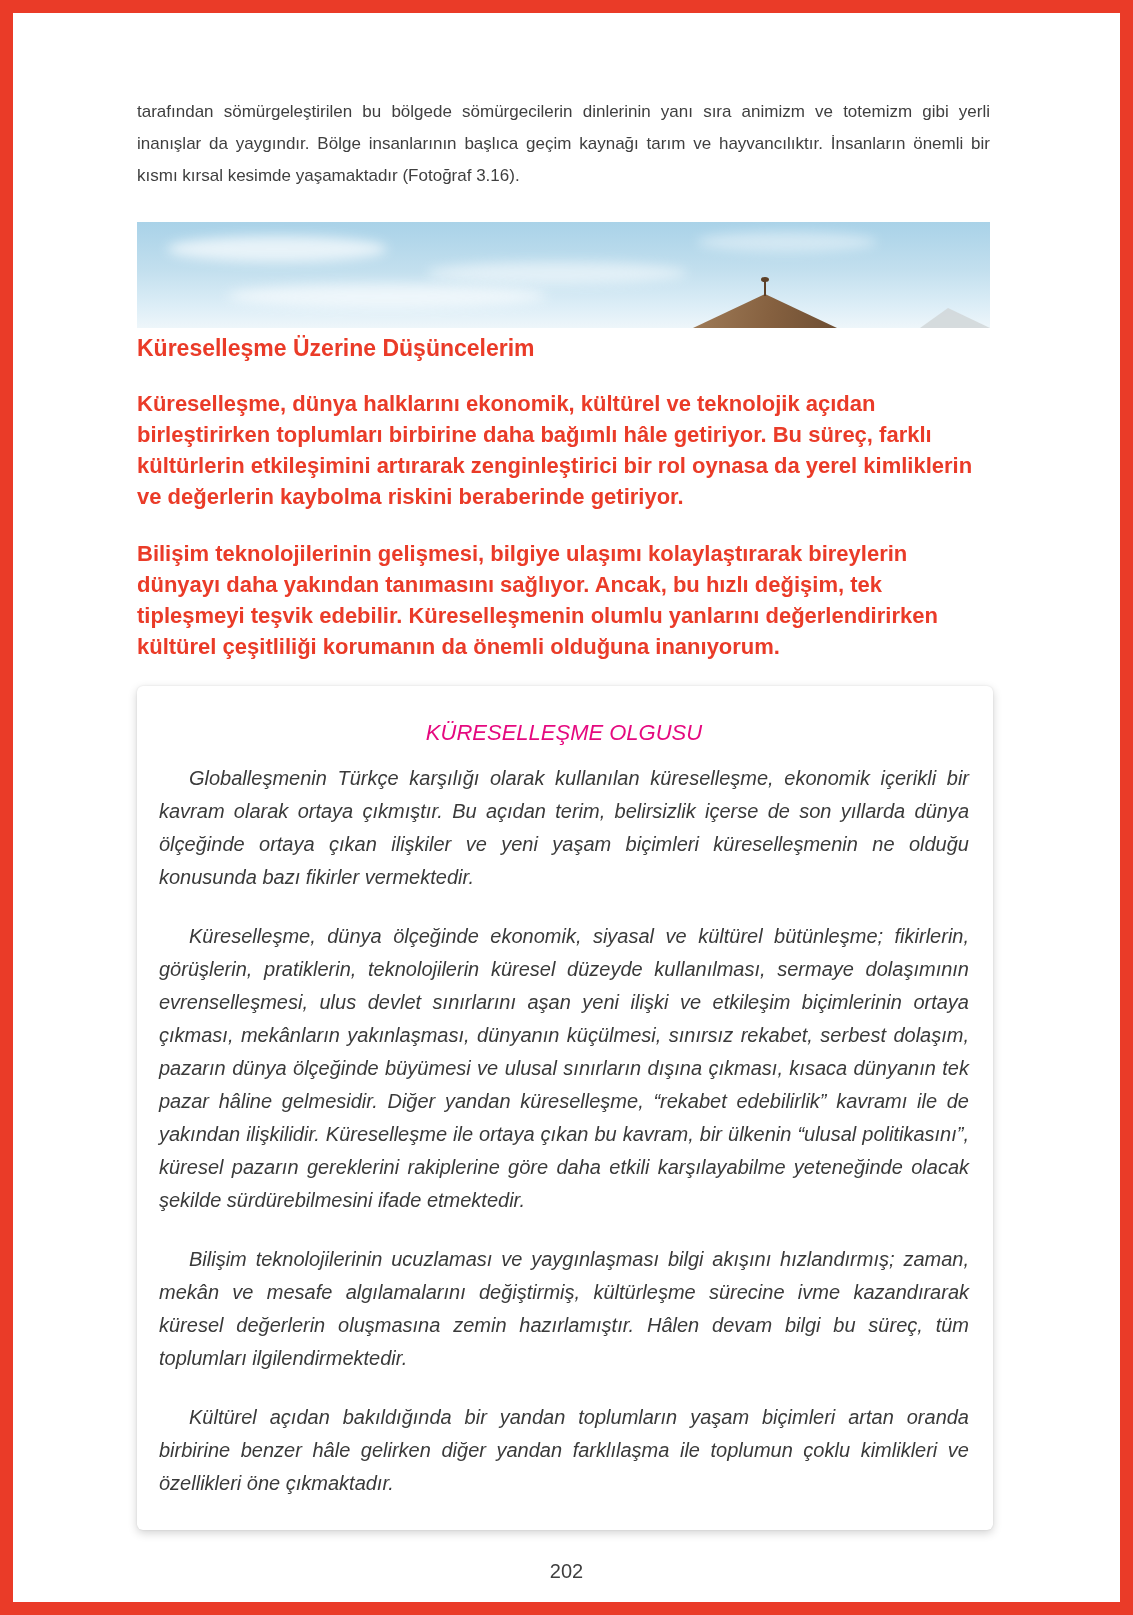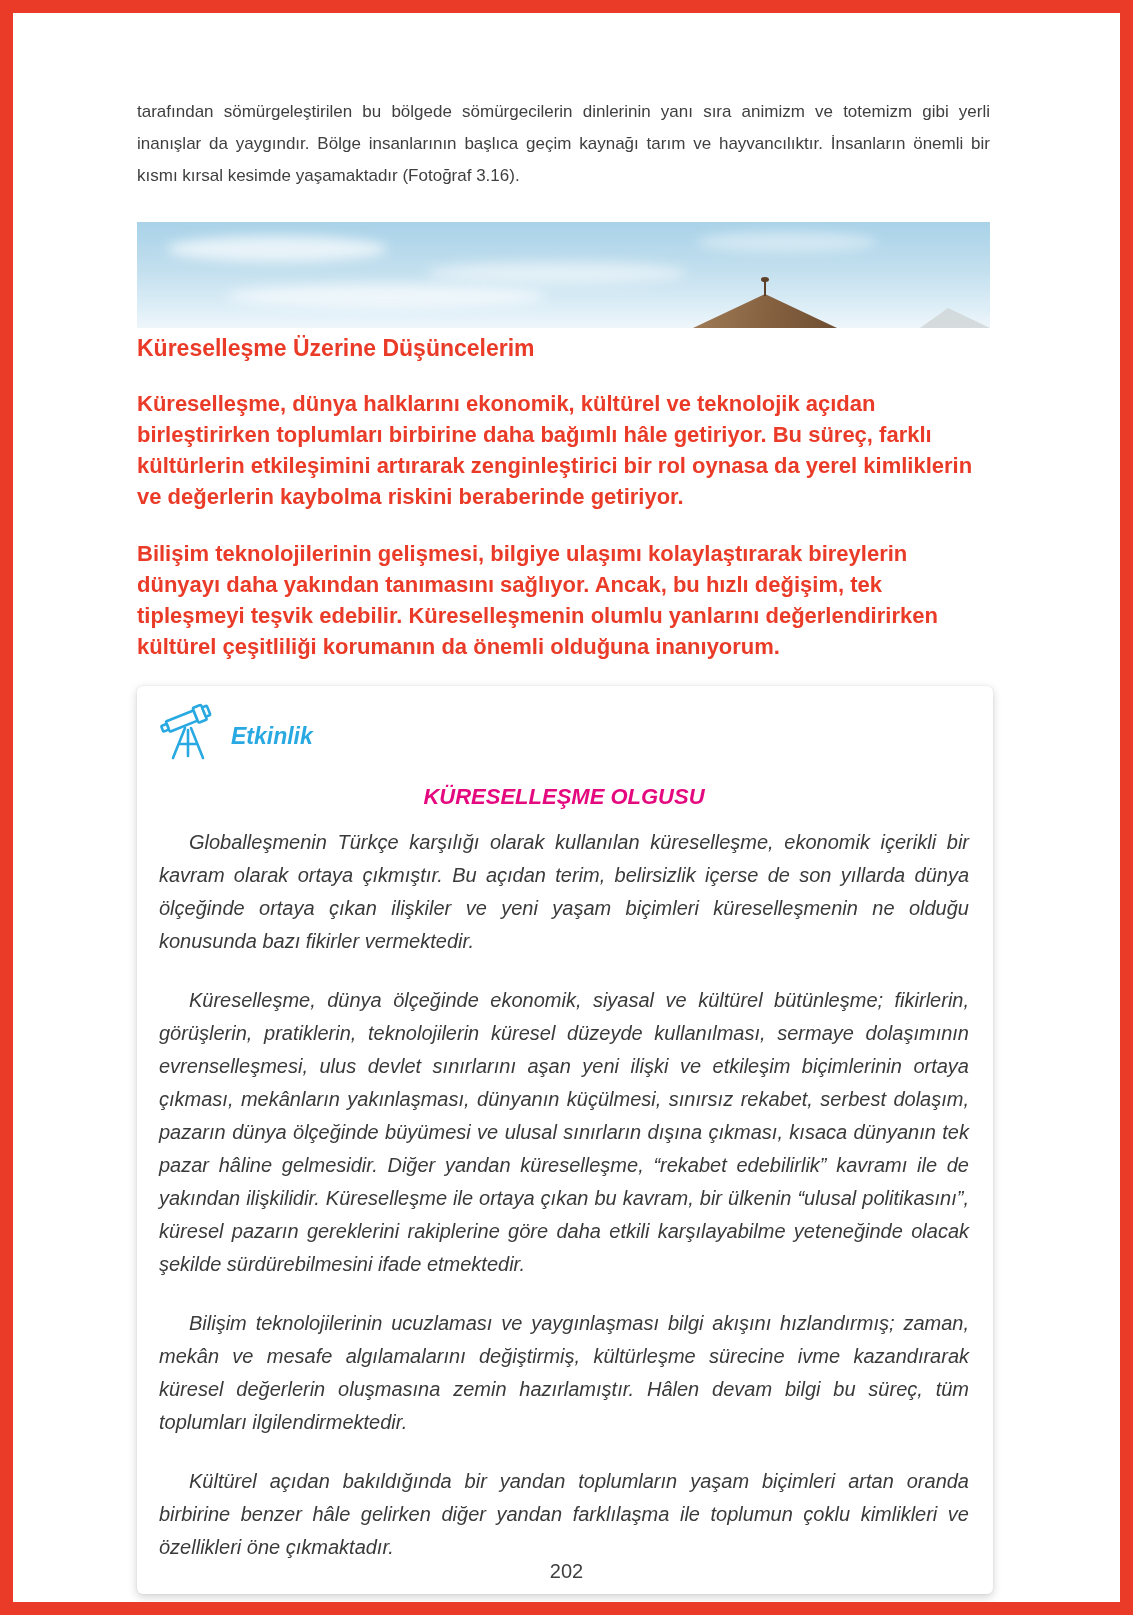--- a/index.html
+++ b/index.html
@@ -141,21 +141,21 @@
   }
   .card-text.first { margin-top: 6px; }
   .card-text + .card-text { margin-top: 26px; }
 
   .article-title {
     margin-top: 22px;
     margin-bottom: 16px;
     text-align: center;
     color: #e5097f;
     font-size: 22px;
-    font-weight: 700;
+    font-weight: 400;
     font-style: italic;
   }
 
   .page-number {
     position: absolute;
     bottom: 32px;
     left: 0; right: 0;
     text-align: center;
     color: #3f3f3f;
     font-size: 20px;
@@ -184,39 +184,20 @@
       <div class="hut-stick"></div>
       <div class="hut-knob"></div>
     </div>
 
     <h2 class="red-title">Küreselleşme Üzerine Düşüncelerim</h2>
 
     <p class="red-para">Küreselleşme, dünya halklarını ekonomik, kültürel ve teknolojik açıdan birleştirirken toplumları birbirine daha bağımlı hâle getiriyor. Bu süreç, farklı kültürlerin etkileşimini artırarak zenginleştirici bir rol oynasa da yerel kimliklerin ve değerlerin kaybolma riskini beraberinde getiriyor.</p>
     <p class="red-para">Bilişim teknolojilerinin gelişmesi, bilgiye ulaşımı kolaylaştırarak bireylerin dünyayı daha yakından tanımasını sağlıyor. Ancak, bu hızlı değişim, tek tipleşmeyi teşvik edebilir. Küreselleşmenin olumlu yanlarını değerlendirirken kültürel çeşitliliği korumanın da önemli olduğuna inanıyorum.</p>
 
     <div class="card">
-      <div class="card-header">
-        <span class="telescope">
-          <svg width="58" height="64" viewBox="0 0 56 64" fill="none" xmlns="http://www.w3.org/2000/svg">
-            <g stroke="#29a9e1" stroke-width="2.6" stroke-linejoin="round" stroke-linecap="round" fill="#ffffff">
-              <g transform="rotate(-22 28 20)">
-                <rect x="6" y="15" width="30" height="11" rx="1.5"></rect>
-                <rect x="36" y="12.5" width="9" height="16" rx="1.5"></rect>
-                <rect x="45" y="15.5" width="5" height="10" rx="1"></rect>
-                <rect x="0" y="17.5" width="6" height="6" rx="1"></rect>
-              </g>
-              <path d="M25 30 L13 60"></path>
-              <path d="M31 30 L43 60"></path>
-              <path d="M28 32 L28 58"></path>
-              <path d="M20 46 L36 46"></path>
-            </g>
-          </svg>
-        </span>
-        <span class="etkinlik">Etkinlik</span>
-      </div>
 
 
       <h3 class="article-title">KÜRESELLEŞME OLGUSU</h3>
 
       <p class="card-text indent">Globalleşmenin Türkçe karşılığı olarak kullanılan küreselleşme, ekonomik içerikli bir kavram olarak ortaya çıkmıştır. Bu açıdan terim, belirsizlik içerse de son yıllarda dünya ölçeğinde ortaya çıkan ilişkiler ve yeni yaşam biçimleri küreselleşmenin ne olduğu konusunda bazı fikirler vermektedir.</p>
       <p class="card-text indent">Küreselleşme, dünya ölçeğinde ekonomik, siyasal ve kültürel bütünleşme; fikirlerin, görüşlerin, pratiklerin, teknolojilerin küresel düzeyde kullanılması, sermaye dolaşımının evrenselleşmesi, ulus devlet sınırlarını aşan yeni ilişki ve etkileşim biçimlerinin ortaya çıkması, mekânların yakınlaşması, dünyanın küçülmesi, sınırsız rekabet, serbest dolaşım, pazarın dünya ölçeğinde büyümesi ve ulusal sınırların dışına çıkması, kısaca dünyanın tek pazar hâline gelmesidir. Diğer yandan küreselleşme, “rekabet edebilirlik” kavramı ile de yakından ilişkilidir. Küreselleşme ile ortaya çıkan bu kavram, bir ülkenin “ulusal politikasını”, küresel pazarın gereklerini rakiplerine göre daha etkili karşılayabilme yeteneğinde olacak şekilde sürdürebilmesini ifade etmektedir.</p>
       <p class="card-text indent">Bilişim teknolojilerinin ucuzlaması ve yaygınlaşması bilgi akışını hızlandırmış; zaman, mekân ve mesafe algılamalarını değiştirmiş, kültürleşme sürecine ivme kazandırarak küresel değerlerin oluşmasına zemin hazırlamıştır. Hâlen devam bilgi bu süreç, tüm toplumları ilgilendirmektedir.</p>
       <p class="card-text indent">Kültürel açıdan bakıldığında bir yandan toplumların yaşam biçimleri artan oranda birbirine benzer hâle gelirken diğer yandan farklılaşma ile toplumun çoklu kimlikleri ve özellikleri öne çıkmaktadır.</p>
 
     </div>

